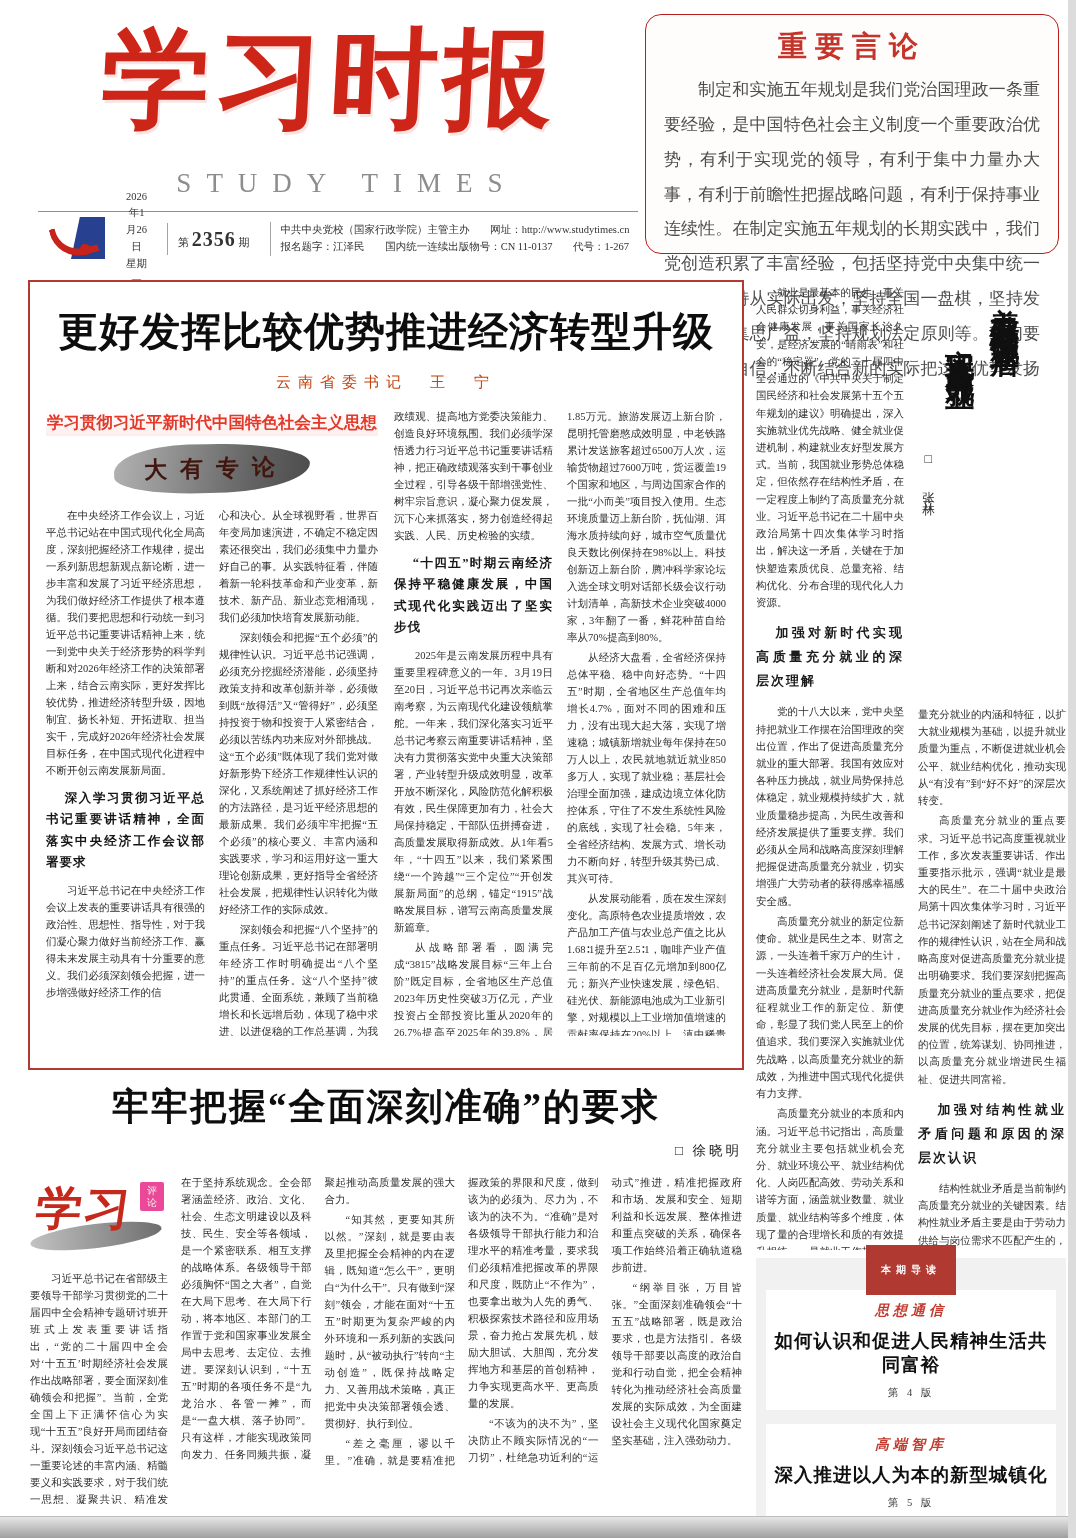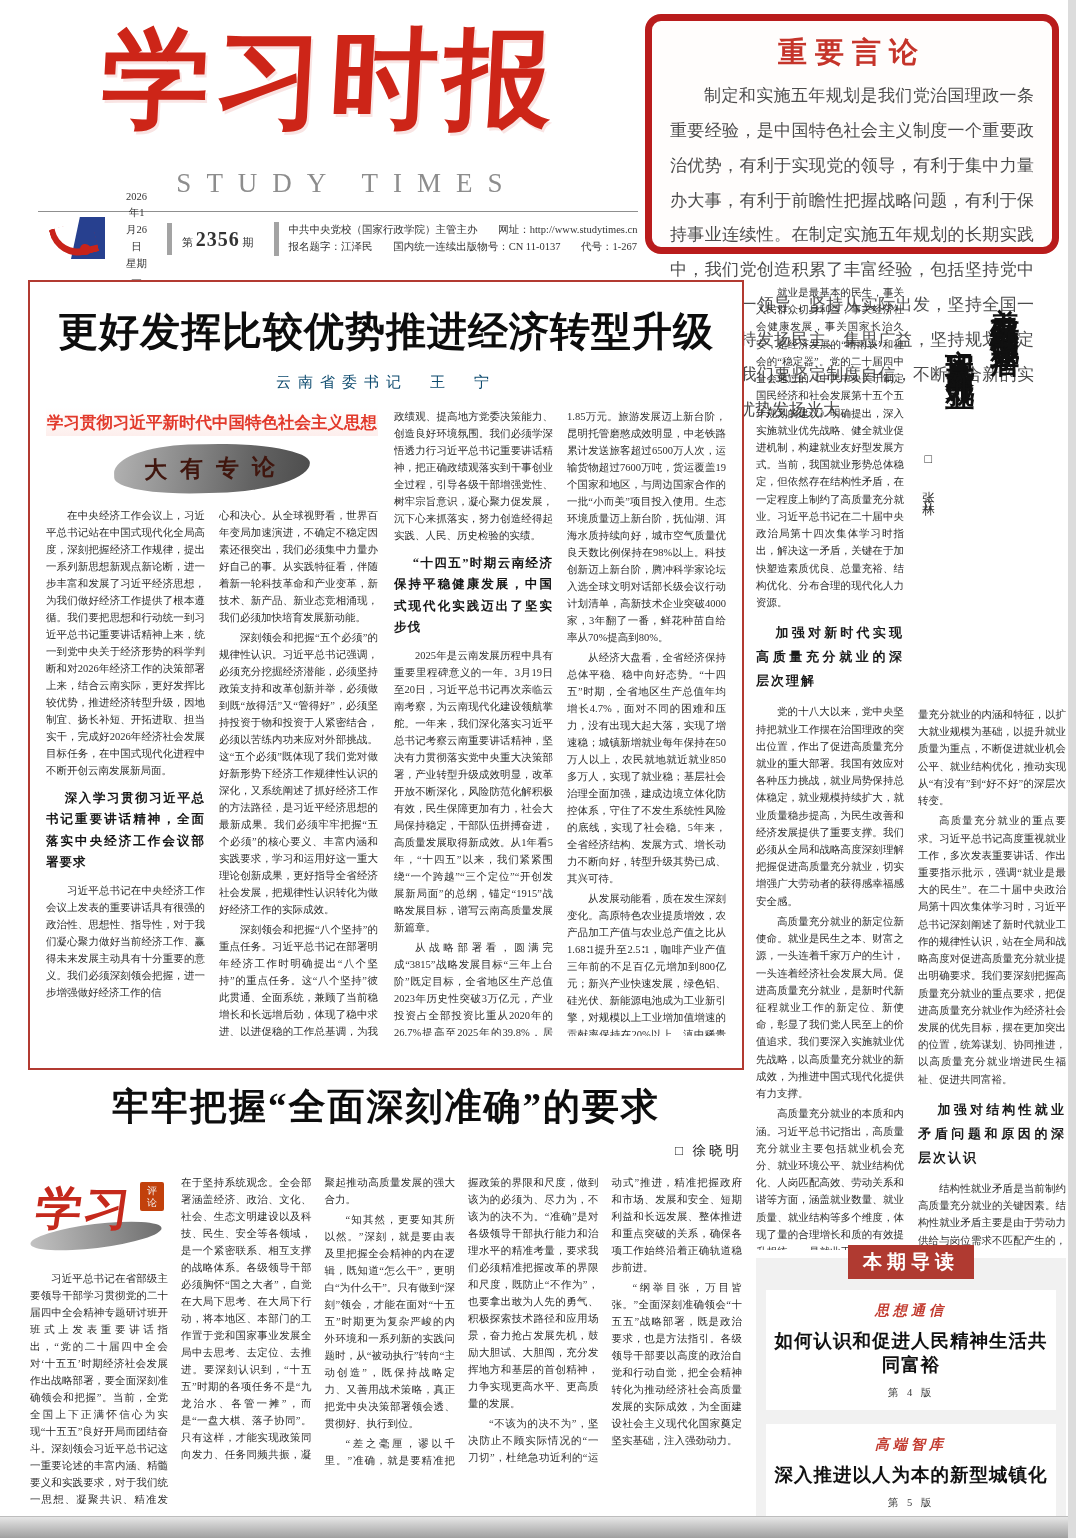--- a/index.html
+++ b/index.html
@@ -11,33 +11,33 @@
     transform:skewX(-3deg);text-shadow:2px 3px 0 rgba(205,37,24,.12);}
   .mh-sub{position:absolute;left:152px;top:168px;width:390px;text-align:center;
     font-size:27px;letter-spacing:15px;color:#8d8d8d;}
   .rule1{position:absolute;left:38px;top:211px;width:600px;height:1px;background:#8f8f8f;}
   .dateband{position:absolute;left:50px;top:215px;width:590px;height:48px;display:flex;align-items:center;gap:10px;font-size:10.5px;color:#333;}
   .mh-logo{position:relative;width:56px;height:46px;flex:0 0 auto;}
   .mh-logo-blue{position:absolute;right:1px;top:1px;width:34px;height:42px;background:#27408f;clip-path:polygon(26% 0,100% 0,100% 100%,0 100%);}
   .mh-logo-red{position:absolute;left:2px;top:8px;width:38px;height:26px;border-left:6px solid #c8231a;border-bottom:7px solid #c8231a;border-radius:2px 0 0 30px;transform:rotate(-14deg);}
   .mh-logo-dot{position:absolute;left:30px;top:28px;width:11px;height:11px;background:#c8231a;border-radius:45% 55% 50% 50%;}
   .db-item{padding:0 10px;text-align:center;line-height:1.6;}
-  .db-item + .db-item{border-left:5px solid #a3a3a3;}
+  .db-item + .db-item{border-left:1px solid #a3a3a3;}
   .db-issue{font-size:11px;white-space:nowrap;}
   .db-issue b{font-size:20px;font-weight:700;letter-spacing:1px;}
   .db-pub{text-align:left;white-space:nowrap;}
   .db-pub .row span{margin-right:18px;}
   
-  .quote-box{position:absolute;left:645px;top:14px;width:414px;height:240px;border:7px solid #b91c1c;border-radius:16px;padding:10px 18px;box-sizing:border-box;background:#fffdfc;}
+  .quote-box{position:absolute;left:645px;top:14px;width:414px;height:240px;border:1px solid #b91c1c;border-radius:16px;padding:10px 18px;box-sizing:border-box;background:#fffdfc;}
   .quote-title{text-align:center;font-size:29px;font-weight:900;color:#c5342a;letter-spacing:8px;margin:2px 0 6px;}
   .quote-body{font-size:17px;line-height:2.05;color:#4d4d4d;text-align:justify;text-indent:2em;}
   
   .main-box{position:absolute;left:28px;top:280px;width:716px;height:790px;border:2px solid #b23a31;box-sizing:border-box;padding:14px 16px;overflow:hidden;background:#fff;}
   .main-headline{text-align:center;font-size:40px;font-weight:900;color:#0d0d0d;letter-spacing:1px;margin:8px 0 14px;}
-  .main-byline{text-align:center;font-size:15px;letter-spacing:7px;color:#0c4a6e;margin-bottom:16px;}
+  .main-byline{text-align:center;font-size:15px;letter-spacing:7px;color:#c2410c;margin-bottom:16px;}
   .main-cols{display:flex;gap:16px;height:628px;overflow:hidden;}
   .main-left,.main-right{flex:1;min-width:0;}
   .banner{color:#e2392b;font-weight:900;font-size:16.5px;text-align:center;letter-spacing:0;background:linear-gradient(#fff,#fdeeec);padding:4px 0 2px;}
   .stamp-wrap{text-align:center;margin:8px 0 14px;}
   .stamp{display:inline-block;background:linear-gradient(100deg,#b3b3b3,#636363 70%,#4c4c4c);color:#40160e;
     font-size:23px;font-weight:900;letter-spacing:13px;padding:9px 22px 9px 30px;
     border-radius:42% 58% 52% 48% / 60% 48% 62% 40%;transform:rotate(-1.5deg);}
   .two-col{display:flex;gap:14px;}
   .col{flex:1;min-width:0;font-size:10.5px;line-height:1.62;text-align:justify;overflow:hidden;}
   .col p{margin:0 0 3px;text-indent:2em;}
@@ -50,39 +50,39 @@
   .r-col p.cont{text-indent:0;}
   .r-col .subhead{font-size:13px;font-weight:900;letter-spacing:2px;color:#1b1b1b;margin:10px 0;text-indent:1.5em;line-height:1.85;}
   .v-headline{writing-mode:vertical-rl;height:408px;margin-bottom:14px;line-height:1.55;}
   .vh-line{display:block;font-size:29px;font-weight:900;color:#101010;letter-spacing:4px;}
   .vh-line2{padding-top:42px;}
   .vh-byline{display:block;font-size:12.5px;letter-spacing:6px;color:#333;padding-top:168px;}
   
   .digest{position:absolute;left:756px;top:1258px;width:310px;}
   .digest-panel{background:#f1f1f1;position:relative;padding:24px 8px 10px;}
   .digest-badge{position:absolute;top:-13px;left:50%;transform:translateX(-50%);background:#b03a31;color:#fff;
-    font-size:19px;font-weight:700;letter-spacing:5px;padding:4px 15px;white-space:nowrap;}
+    font-size:10px;font-weight:700;letter-spacing:5px;padding:18px 15px;white-space:nowrap;}
   .digest-card{background:#fff;margin:8px 2px 14px;padding:12px 4px 10px;text-align:center;}
   .dc-cat{color:#c23b2f;font-size:14px;letter-spacing:4px;font-weight:700;font-style:italic;margin-bottom:9px;}
   .dc-title{font-size:18.5px;font-weight:900;letter-spacing:1px;color:#101010;line-height:1.3;}
   .dc-page{font-size:10.5px;color:#3a3a3a;margin-top:9px;letter-spacing:3px;}
   
   .bottom-article{position:absolute;left:30px;top:1078px;width:712px;height:438px;overflow:hidden;}
   .bottom-headline{text-align:center;font-size:37px;font-weight:900;color:#0d0d0d;letter-spacing:2px;margin:4px 0 10px;}
   .bottom-byline{text-align:right;font-size:13.5px;letter-spacing:3px;color:#222;margin-bottom:14px;}
   .bottom-cols{display:flex;gap:13px;height:330px;overflow:hidden;}
   .bcol1{flex:0 0 138px;font-size:10.5px;line-height:1.62;text-align:justify;overflow:hidden;}
   .bcol1 p{margin:0 0 3px;text-indent:2em;}
   .bflow{flex:1;column-count:4;column-gap:13px;font-size:10.5px;line-height:1.62;text-align:justify;overflow:hidden;}
   .bflow p{margin:0 0 3px;text-indent:2em;}
   .bflow p.cont{text-indent:0;}
   .pl-logo{position:relative;height:88px;margin-bottom:8px;}
   .pl-swoosh{position:absolute;left:0;top:50px;width:132px;height:24px;background:linear-gradient(90deg,#c2c2c2,#6e6e6e);border-radius:50%;transform:rotate(-7deg);}
   .pl-main{position:absolute;left:6px;top:-2px;font-size:46px;font-weight:900;color:#c5291c;letter-spacing:2px;transform:skewX(-8deg);}
-  .pl-seal{position:absolute;left:110px;top:8px;width:16px;background:#c2410c;color:#f3f3f3;font-size:10px;line-height:1.15;text-align:center;padding:3px 4px;word-break:break-all;border-radius:2px;}
+  .pl-seal{position:absolute;left:110px;top:8px;width:16px;background:#ec4899;color:#f3f3f3;font-size:10px;line-height:1.15;text-align:center;padding:3px 4px;word-break:break-all;border-radius:2px;}
   
   .bottom-strip{position:absolute;left:0;top:1516px;width:1076px;height:22px;background:linear-gradient(#e6e6e6,#9c9c9c);border-top:1px solid #bdbdbd;}
   .right-edge{position:absolute;left:1068px;top:0;width:8px;height:1538px;background:#dcdcdc;}
 </style>
 </head>
 <body>
 
 <div class="page">
 
   <div class="mh-title">学习时报</div>

